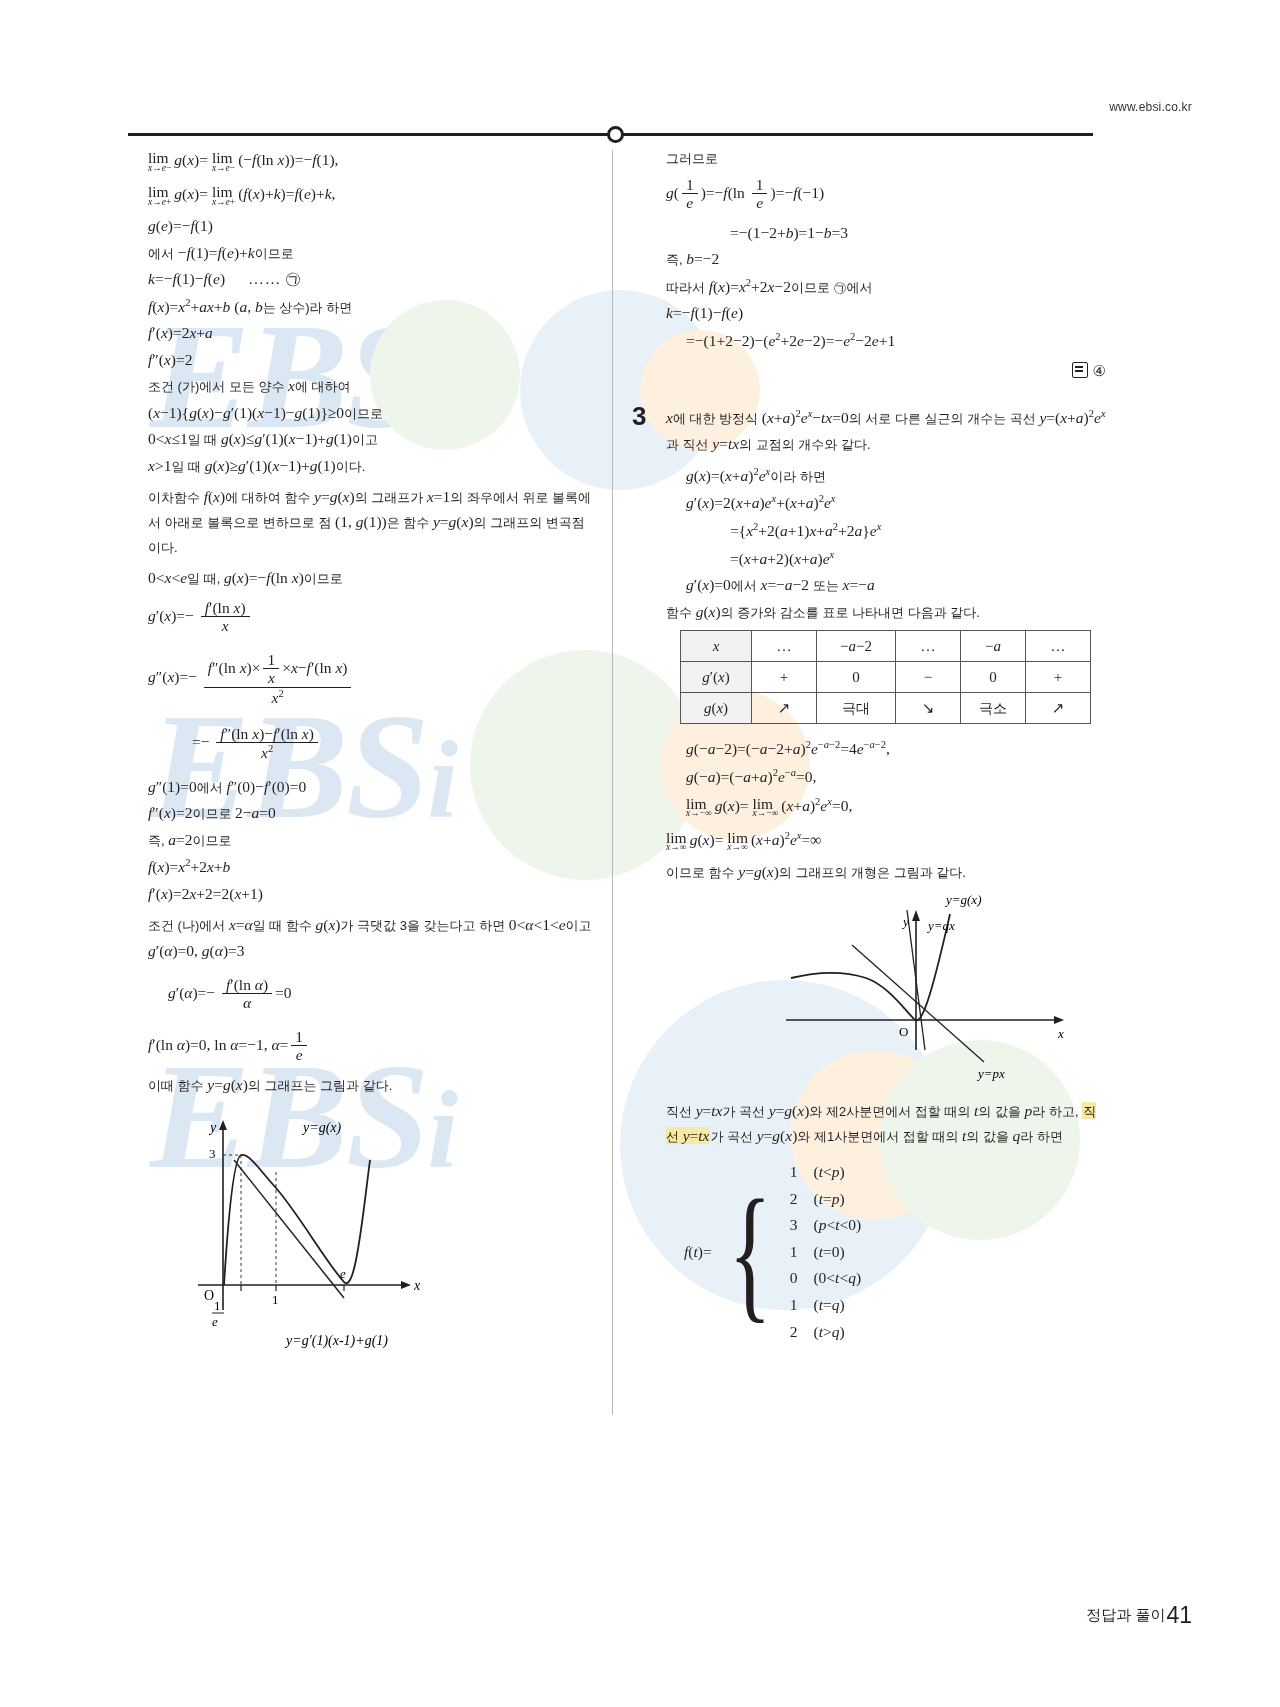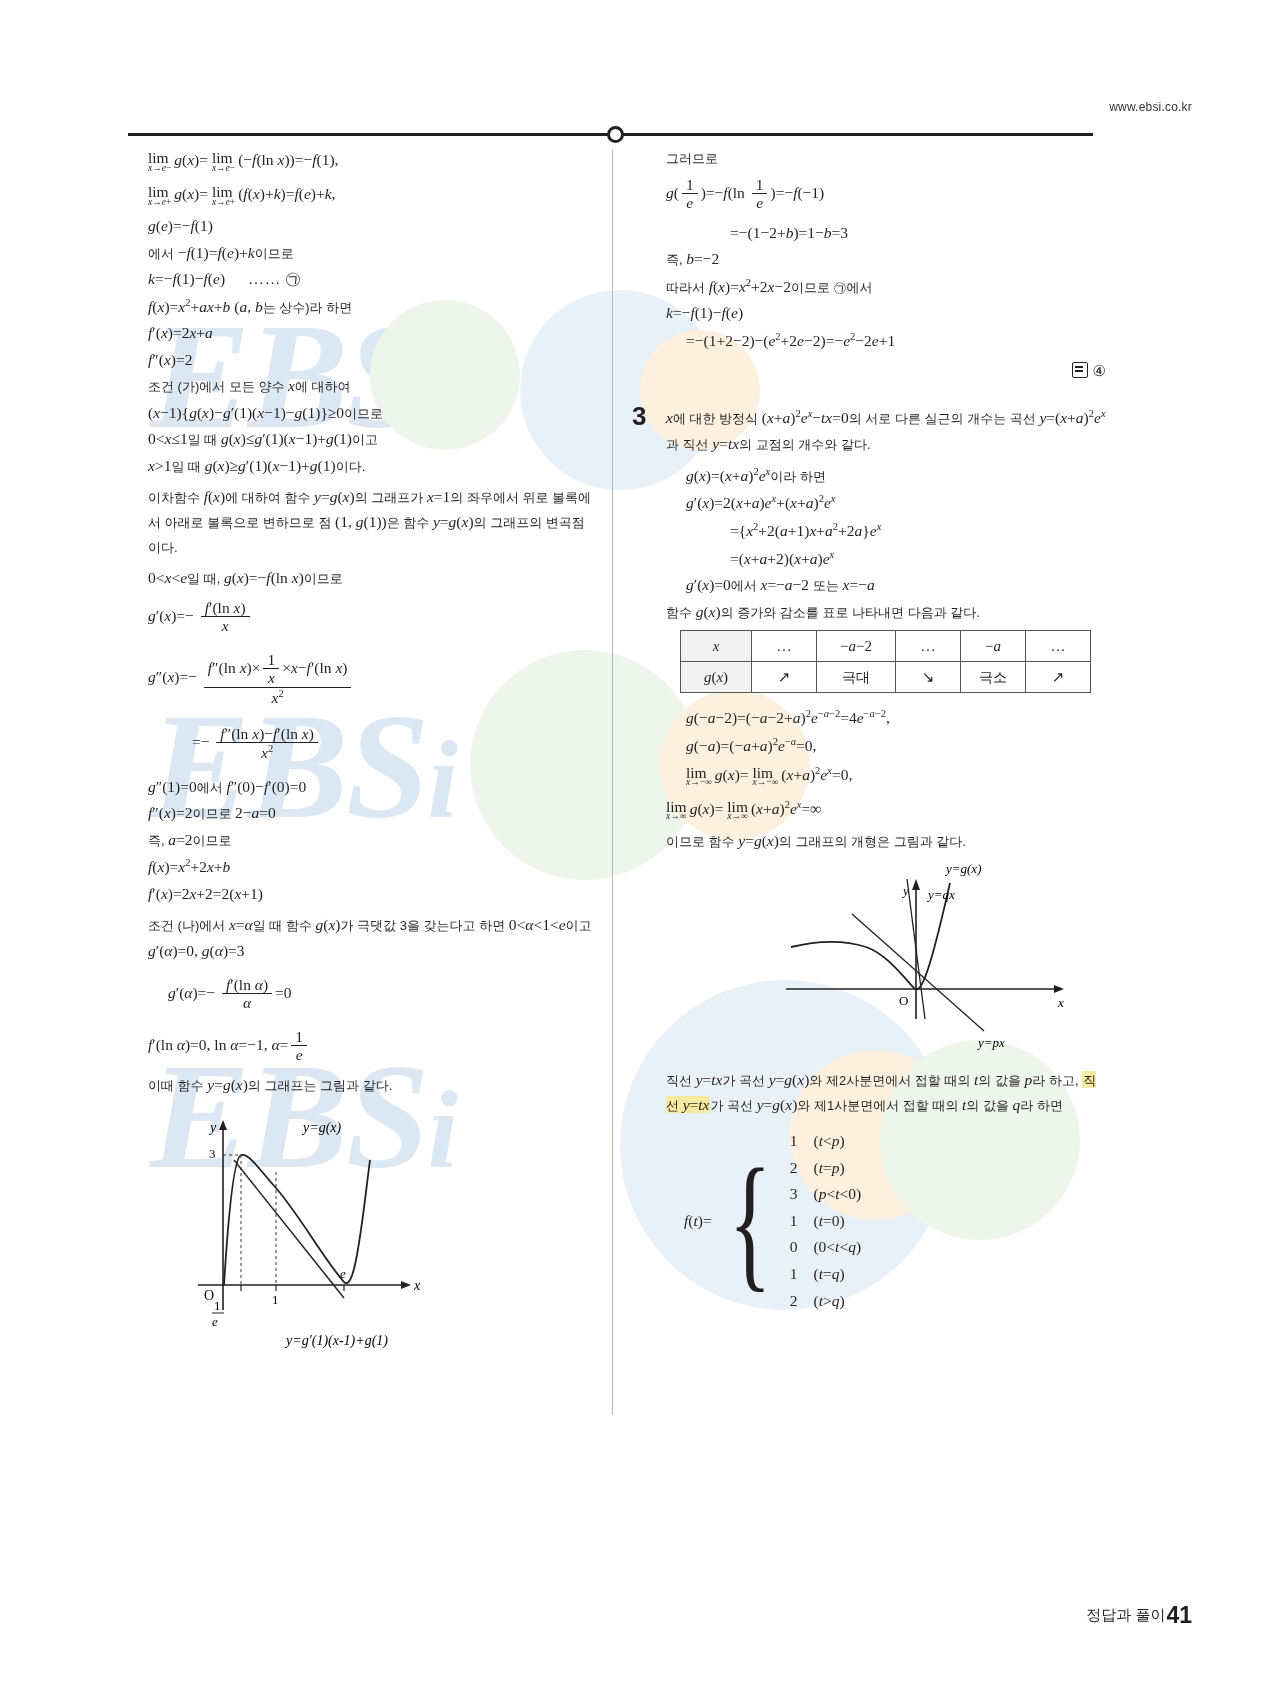--- a/index.html
+++ b/index.html
@@ -199,21 +199,21 @@
   
   .footer {
     position: absolute;
     bottom: 78px;
     right: 88px;
     font-family: "Liberation Sans", sans-serif;
     color: #231f20;
     z-index: 5;
   }
   .footer .flabel { font-size: 15px; margin-right: 1px; text-align: right; }
-  .footer .fnum { font-size: 23px; font-weight: bold; vertical-align: -3px; margin-top: 17px; }
+  .footer .fnum { font-size: 23px; font-weight: normal; vertical-align: -3px; margin-top: 17px; }
 
   .hl { background: #f7e9a0; padding: 0 1px; }
 </style>
 </head>
 <body>
 
 <div class="watermark">
   <div class="wm-circle" style="left:520px;  top:290px;  width:200px; height:200px; background:#e9f1f8;"></div>
   <div class="wm-circle" style="left:640px;  top:330px;  width:120px; height:120px; background:#fdf0de;"></div>
   <div class="wm-circle" style="left:470px;  top:650px;  width:230px; height:230px; background:#eef5ea;"></div>
@@ -377,20 +377,28 @@
       <tbody>
         <tr>
           <td class="varcell"><span class="mi">x</span></td>
           <td>…</td>
           <td class="wide">−<span class="mi">a</span>−2</td>
           <td>…</td>
           <td>−<span class="mi">a</span></td>
           <td>…</td>
         </tr>
         <tr>
+          <td class="varcell"><span class="mi">g</span>′(<span class="mi">x</span>)</td>
+          <td>+</td>
+          <td class="wide">0</td>
+          <td>−</td>
+          <td>0</td>
+          <td>+</td>
+        </tr>
+        <tr>
           <td class="varcell"><span class="mi">g</span>(<span class="mi">x</span>)</td>
           <td>↗</td>
           <td class="wide kr-s">극대</td>
           <td>↘</td>
           <td class="kr-s">극소</td>
           <td>↗</td>
         </tr>
       </tbody>
     </table>
 

